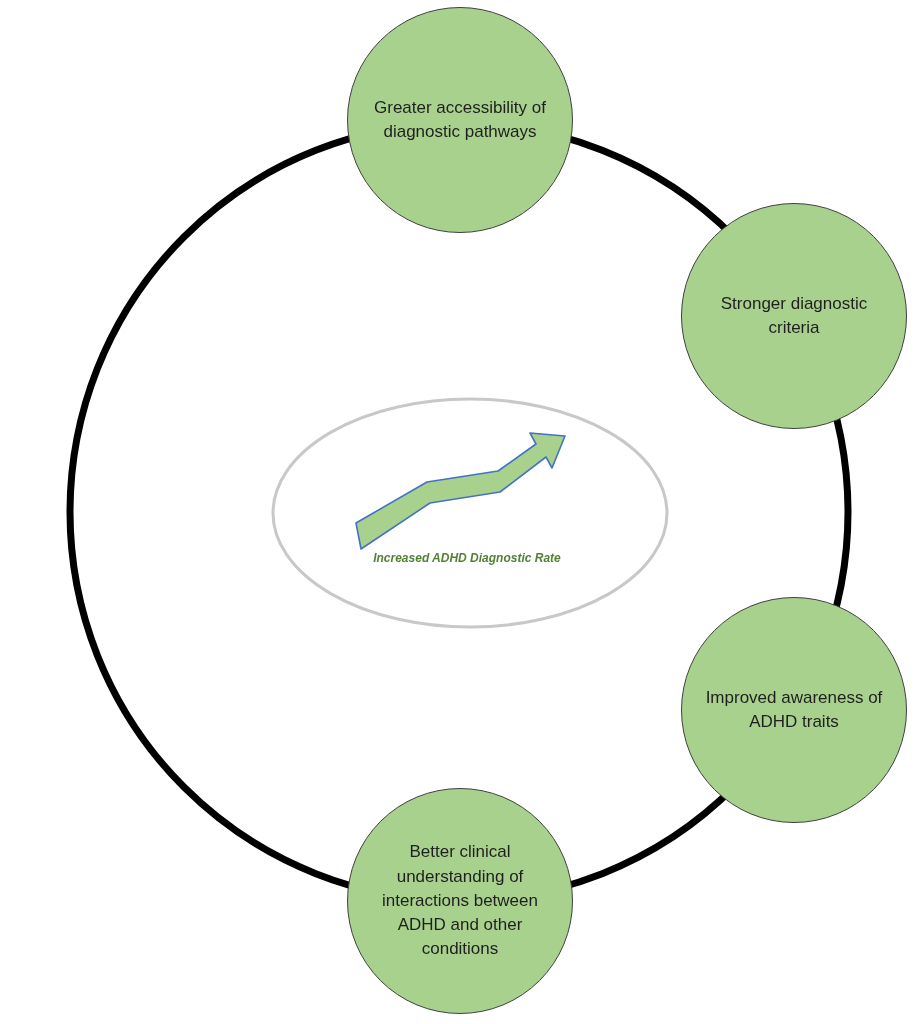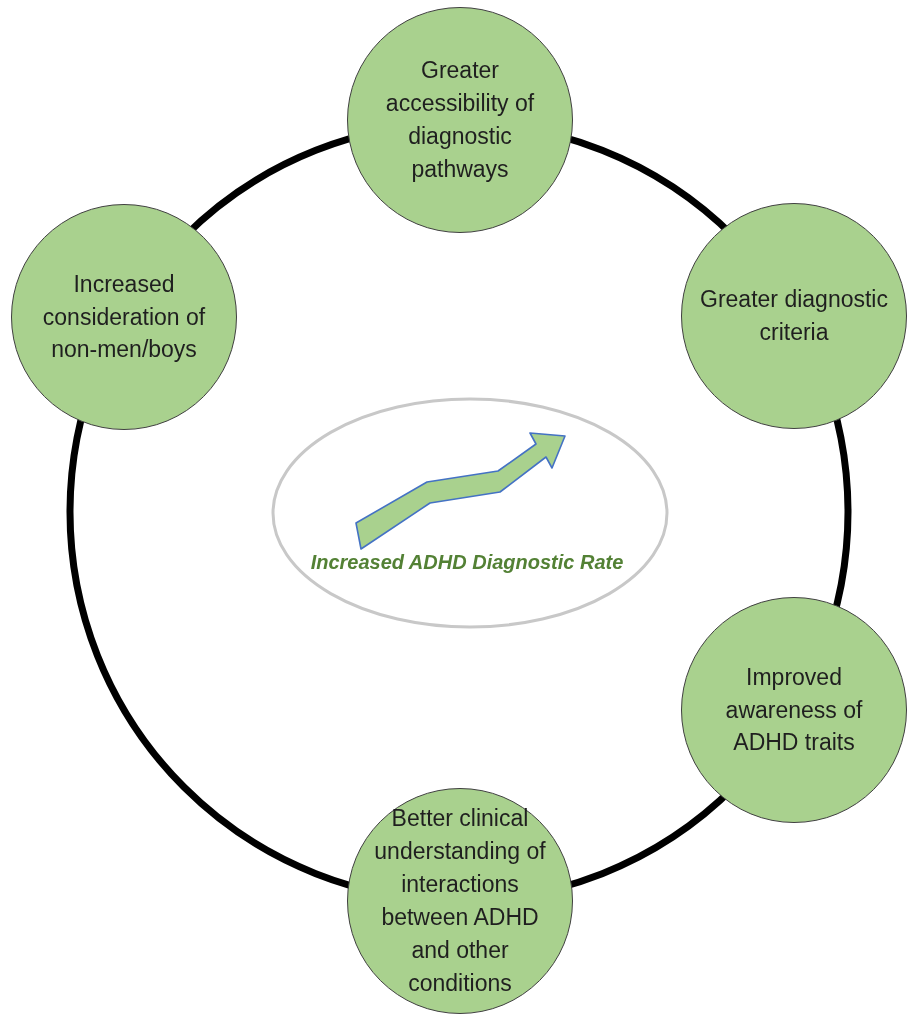--- a/index.html
+++ b/index.html
@@ -45,36 +45,36 @@
     box-sizing: border-box;
     border-radius: 50%;
     background: var(--node-fill, #A9D18E);
     border: 1.5px solid var(--node-border, #404040);
     display: flex;
     align-items: center;
     justify-content: center;
     text-align: center;
     padding: 0 16px;
     color: var(--node-text, #1F1F1F);
-    font-size: 23px;
+    font-size: 17px;
     line-height: 1.43;
   }
   .node-top          { left: 347px; top:   7px; }
   .node-top-right    { left: 681px; top: 203px; }
   .node-bottom-right { left: 681px; top: 597px; justify-content: flex-end; }
   .node-bottom       { left: 347px; top: 788px; justify-content: center; }
   .node-bottom-left  { left:  11px; top: 597px; }
   .node-top-left     { left:  11px; top: 204px; }
   .center-label {
     position: absolute;
     left: 287px;
     top: 551px;
     width: 360px;
     text-align: center;
-    font-size: 20px;
+    font-size: 12px;
     font-weight: bold;
     font-style: italic;
     color: var(--center-text, #538135);
   }
 </style>
 </head>
 <body>
 
 <div class="canvas">
 
@@ -82,31 +82,28 @@
     <circle class="ring" cx="459" cy="512" r="389"></circle>
     <ellipse class="center-ellipse" cx="470" cy="513" rx="197" ry="114"></ellipse>
     <polygon class="trend-arrow" points="356,523 427,482 498,471 536,444 530,433 565,436 552,468 546,457 500,492 430,503 361,549"></polygon>
   </svg>
 
   <div class="node node-top">
     <span>Greater accessibility of diagnostic pathways</span>
   </div>
 
   <div class="node node-top-right">
-    <span>Greater diagnostic criteria</span>
+    <span>Stronger diagnostic criteria</span>
   </div>
 
   <div class="node node-bottom-right">
     <span>Improved awareness of ADHD traits</span>
   </div>
 
   <div class="node node-bottom">
     <span>Better clinical understanding of interactions between ADHD and other conditions</span>
   </div>
 
 
-  <div class="node node-top-left">
-    <span>Increased consideration of non-men/boys</span>
-  </div>
 
   <div class="center-label">Increased ADHD Diagnostic Rate</div>
 
 </div>
 
 </body></html>

